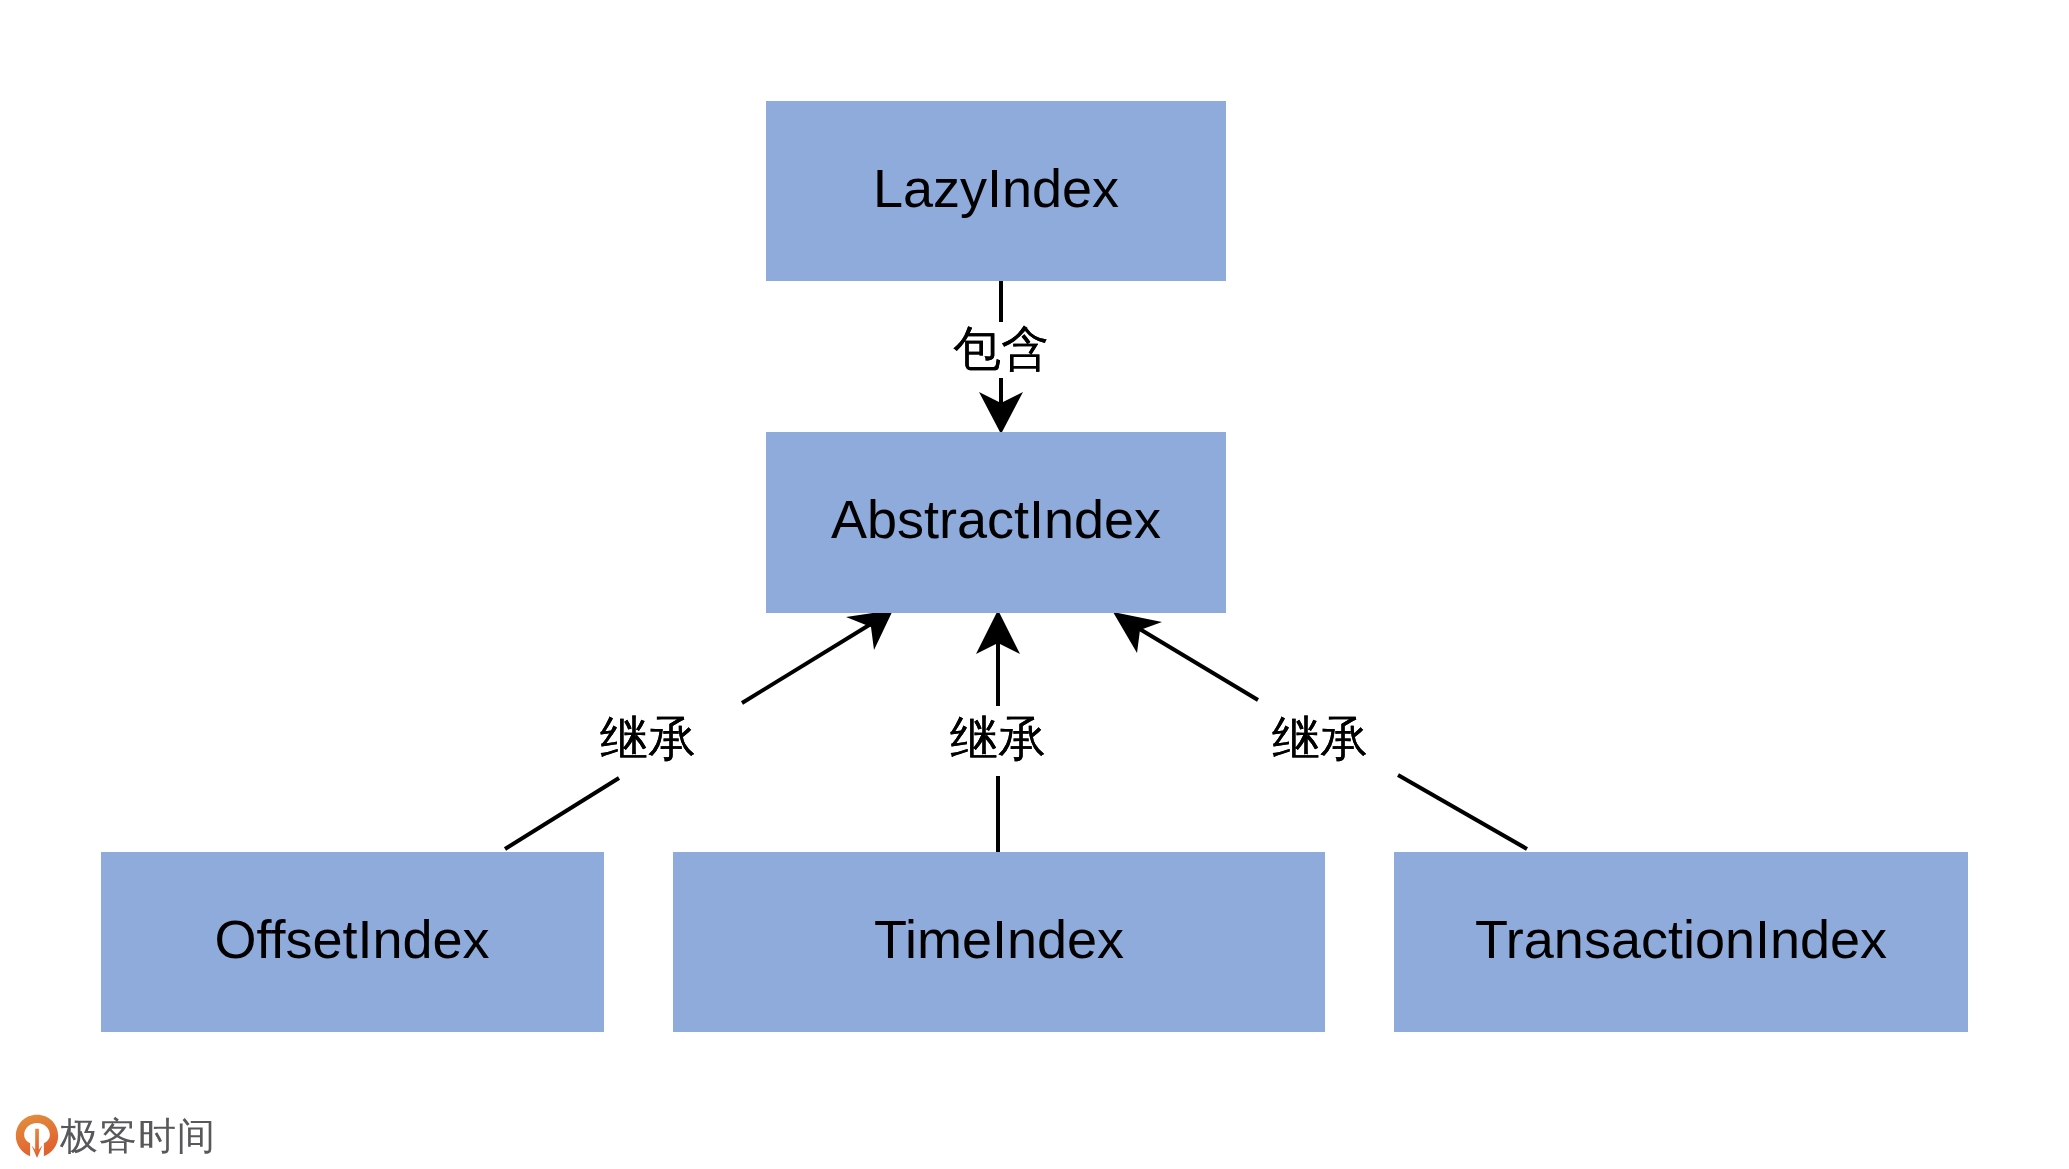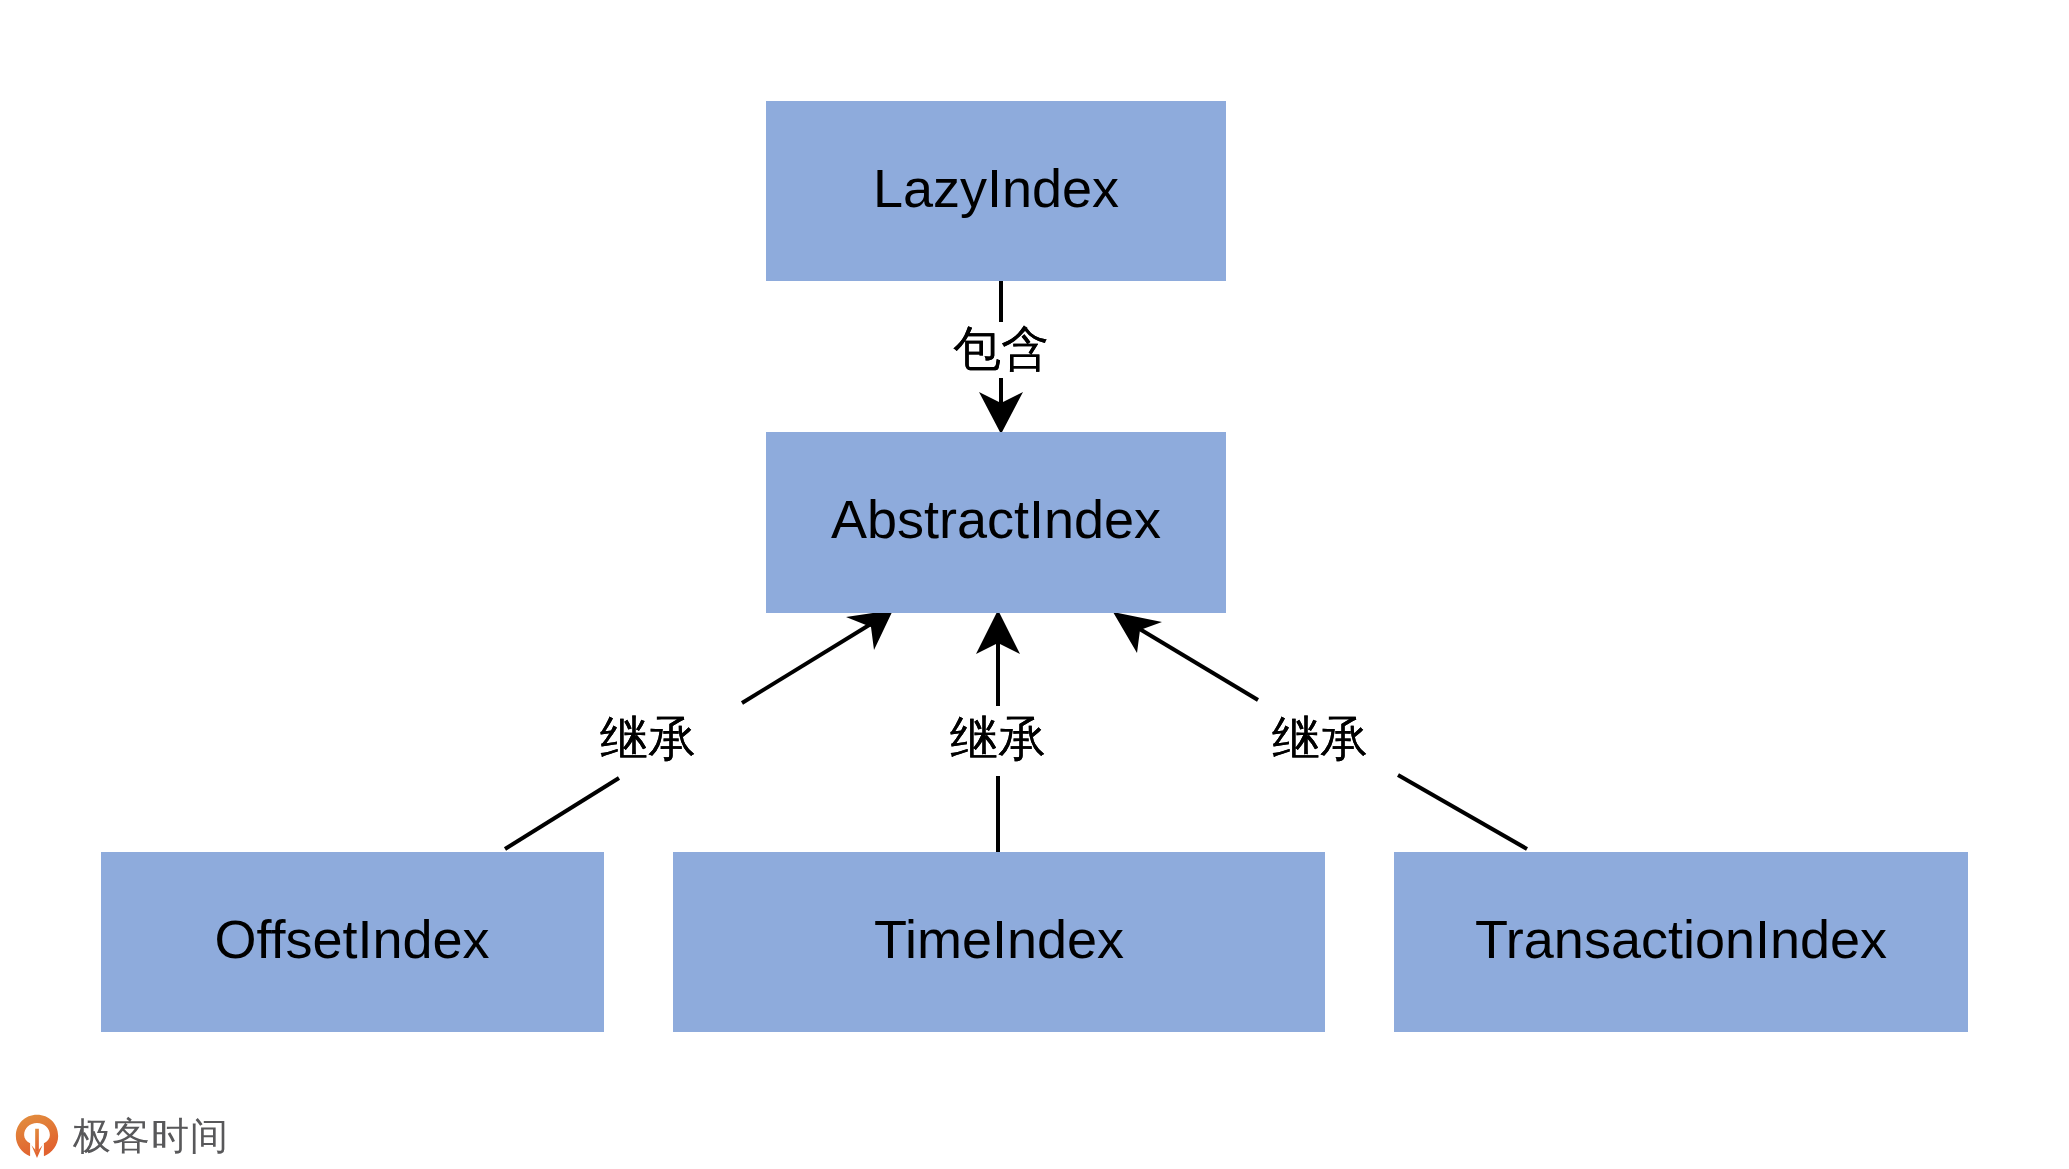--- a/index.html
+++ b/index.html
@@ -54,21 +54,21 @@
     dominant-baseline: middle;
   }
 
   
   #watermark {
     position: absolute;
     left: 14px;
     bottom: 10px;
     display: flex;
     align-items: center;
-    gap: 13px;
+    gap: 0;
   }
   #watermark-mark {
     width: 46px;
     height: 46px;
     display: block;
   }
   #watermark-text {
     font-family: "Liberation Sans", "DejaVu Sans", sans-serif;
     font-size: 38px;
     color: #58585a;

